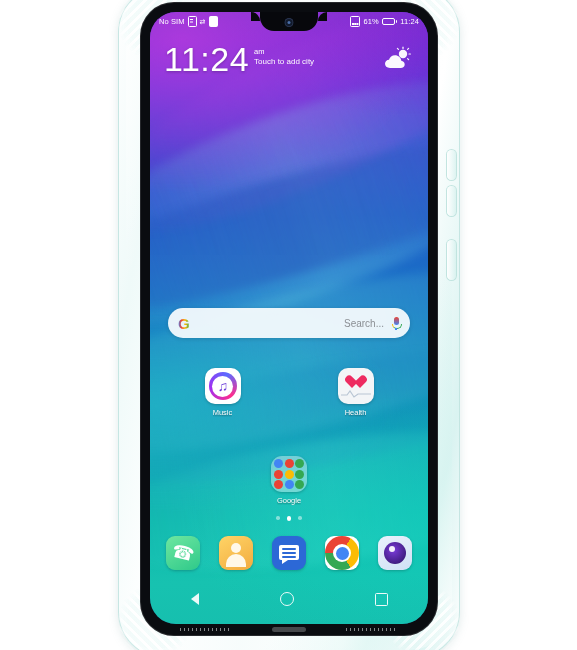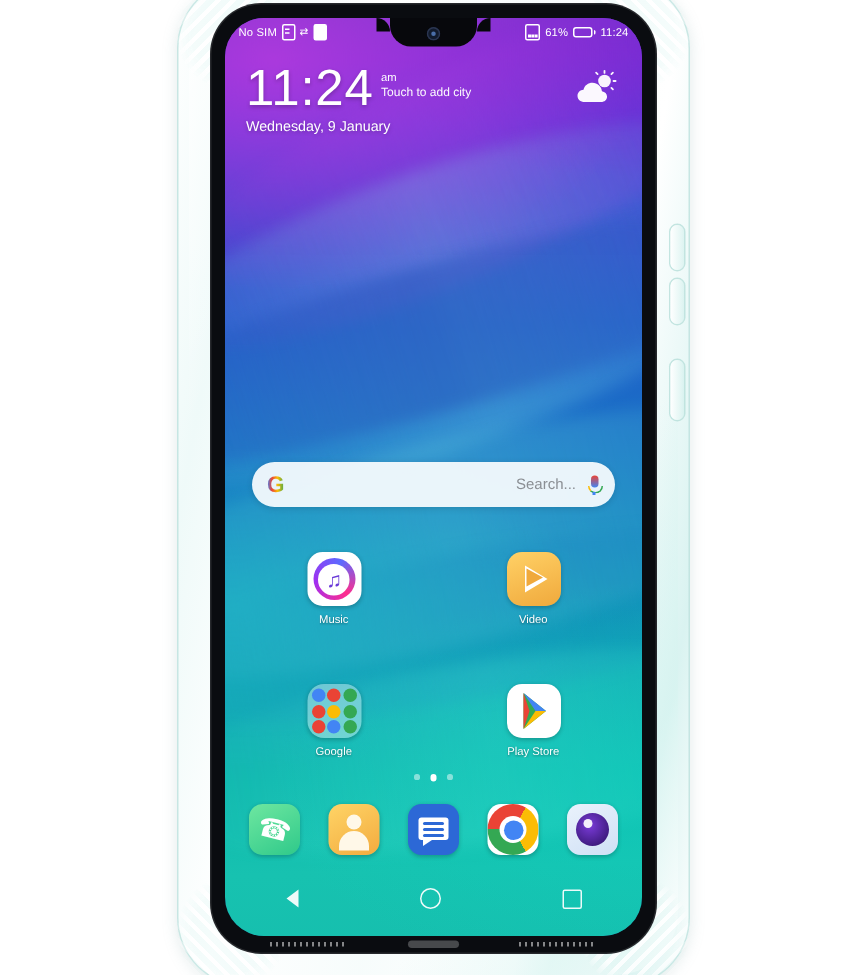--- a/index.html
+++ b/index.html
@@ -317,21 +317,20 @@
     </div>
 
     <div class="clockwidget">
       <div class="clock-row">
         <div class="clock-time">11:24</div>
         <div class="clock-meta">
           <div class="clock-ampm">am</div>
           <div class="clock-city">Touch to add city</div>
         </div>
       </div>
-      <div class="clock-date">Wednesday, 9 January</div>
       <svg class="weather-ic" viewBox="0 0 30 26">
         <circle cx="21" cy="8" r="4.2" fill="#fff" opacity=".95"></circle>
         <g stroke="#fff" stroke-width="1.2" stroke-linecap="round" opacity=".95">
           <line x1="21" y1="1.2" x2="21" y2="2.6"></line>
           <line x1="27" y1="8" x2="28.4" y2="8"></line>
           <line x1="25.6" y1="3.4" x2="26.6" y2="2.4"></line>
           <line x1="16.4" y1="3.4" x2="15.4" y2="2.4"></line>
           <line x1="25.6" y1="12.6" x2="26.6" y2="13.6"></line>
         </g>
         <path d="M8 22c-3.3 0-5-2-5-4.2 0-2.2 1.8-3.9 4-4 .7-2.8 3.1-4.6 6-4.6 3.3 0 6 2.4 6.3 5.6 2 .3 3.4 1.8 3.4 3.7 0 2-1.7 3.5-4 3.5z" fill="#fff" opacity=".97"></path>
@@ -351,56 +350,47 @@
     <div class="grid grid-row1">
       <div class="app">
         <div class="app-ic ic-music">
           <span class="music-circ"></span>
             <span class="music-hole"></span>
             <span class="music-note">♫</span>
         </div>
         <div class="app-lb">Music</div>
       </div>
       <div class="app">
-        <div class="app-ic ic-video">
-          <span class="vid-play"></span>
-            <span class="vid-play2"></span>
-        </div>
-        <div class="app-lb">Video</div>
+        <div class="app-ic ic-health">
+          <span class="heart"></span>
+          <svg class="hl-line" viewBox="0 0 30 8">
+              <polyline points="0,5 6,5 9,1 13,7 17,4 30,4" fill="none" stroke="#b9c6d4" stroke-width="1.2"></polyline>
+            </svg>
+        </div>
+        <div class="app-lb">Health</div>
       </div>
     </div>
 
     <div class="grid grid-row2">
       <div class="app">
         <div class="app-ic ic-google">
           <div class="folder-grid">
             <span class="mini" style="background:#4285F4"></span>
               <span class="mini" style="background:#EA4335"></span>
               <span class="mini" style="background:#34A853"></span>
             <span class="mini" style="background:#EA4335"></span>
               <span class="mini" style="background:#FBBC05"></span>
               <span class="mini" style="background:#34A853"></span>
             <span class="mini" style="background:#EA4335"></span>
               <span class="mini" style="background:#4285F4"></span>
               <span class="mini" style="background:#34A853"></span>
           </div>
         </div>
         <div class="app-lb">Google</div>
       </div>
-      <div class="app">
-        <div class="app-ic ic-play">
-          <svg width="36" height="36" viewBox="0 0 36 36">
-            <path d="M11 6 L26 18 L11 30 Z" fill="#34A853"></path>
-            <path d="M11 6 L26 18 L19 18 Z" fill="#4285F4"></path>
-            <path d="M11 30 L26 18 L19 18 Z" fill="#FBBC05"></path>
-            <path d="M11 6 L11 30 L15 18 Z" fill="#EA4335"></path>
-          </svg>
-        </div>
-        <div class="app-lb">Play Store</div>
-      </div>
     </div>
 
     <div class="dots">
       <span class="dot"></span>
       <span class="dot active"></span>
       <span class="dot"></span>
     </div>
 
     <div class="dock">
       <div class="app">

